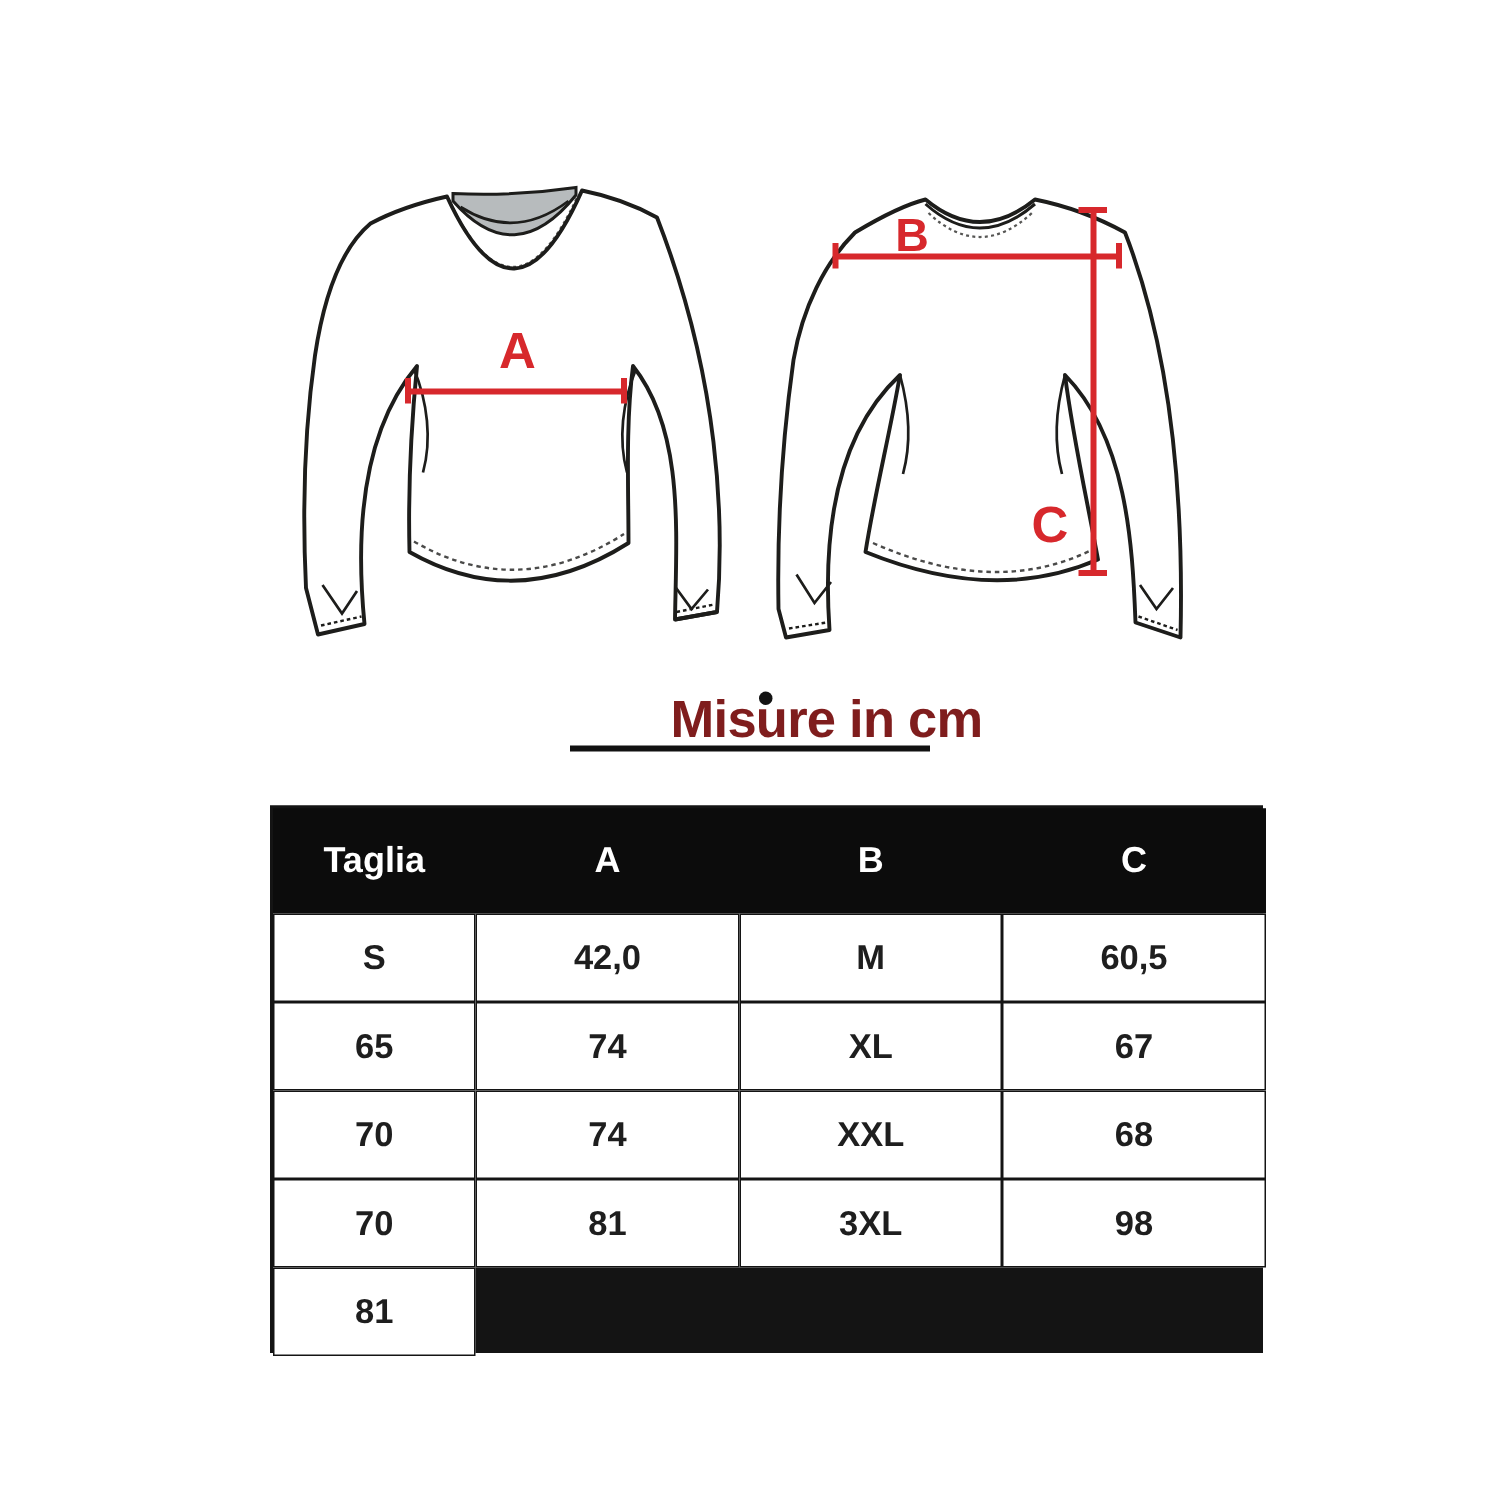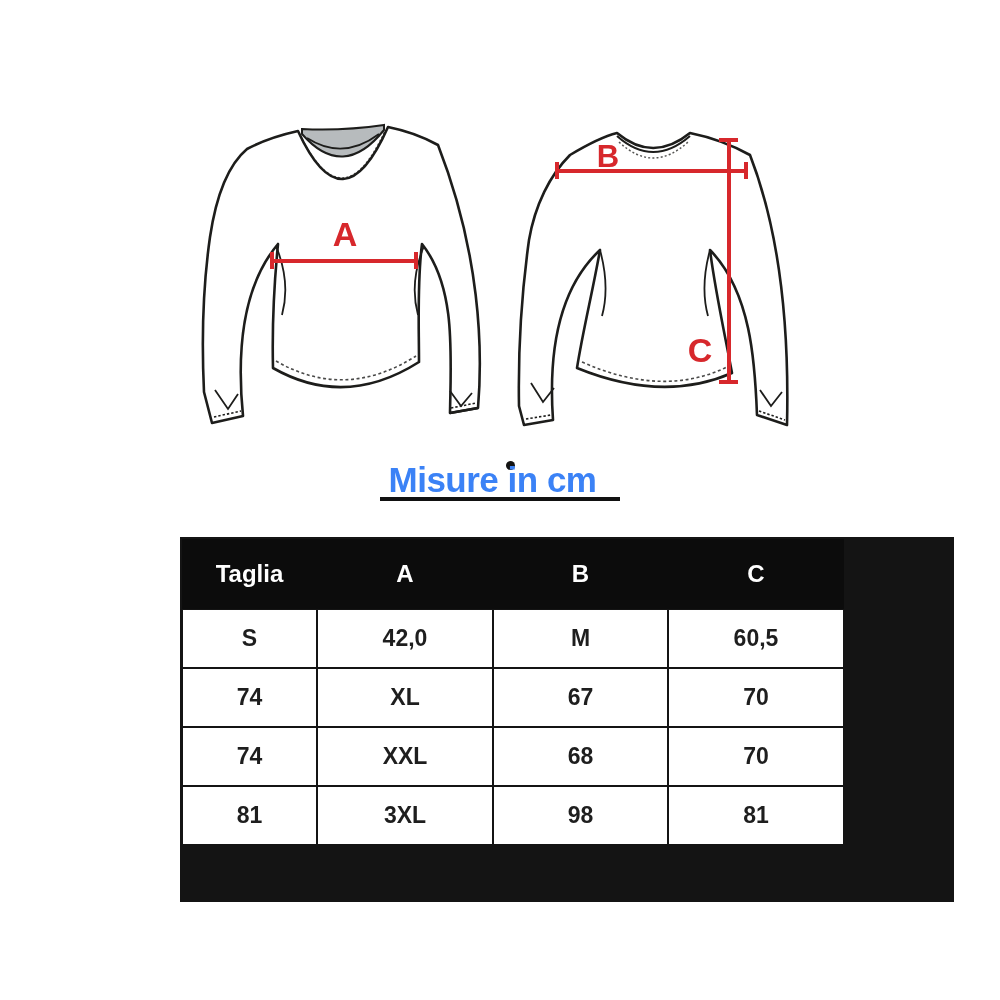--- a/index.html
+++ b/index.html
@@ -9,27 +9,27 @@
   }
   .abs{position:absolute;}
   
   .m-line{position:absolute;background:#d7282c;}
   .m-label{
     position:absolute;color:#d7282c;font-weight:800;text-align:center;
     font-family:"Liberation Sans", sans-serif;line-height:1;
   }
   
   .title{
-    position:absolute;left:330px;top:460px;width:325px;text-align:center;
-    font-size:35px;font-weight:800;color:#3b82f6;letter-spacing:-0.5px;
+    position:absolute;left:330px;top:460px;width:325px;text-align:right;
+    font-size:35px;font-weight:800;color:#7f1d1d;letter-spacing:-0.5px;
   }
   .title-underline{position:absolute;left:380px;top:497px;width:240px;height:4px;background:#111;}
   
   .size-table{
-    position:absolute;left:180px;top:537px;width:774px;height:365px;
+    position:absolute;left:180px;top:537px;width:662px;height:365px;
     display:grid;grid-template-columns:135px 176px 175px 176px;
     grid-template-rows:70px repeat(5,59px);
     border:2px solid #141414;box-sizing:border-box;background:#141414;
   }
   .size-table .cell{
     display:flex;align-items:center;justify-content:center;
     background:#ffffff;border:1px solid #141414;box-sizing:border-box;
     font-size:23px;font-weight:700;color:#1e1e1e;
   }
   .size-table .hcell{
@@ -131,20 +131,21 @@
     <div class="cell hcell">Taglia</div>
     <div class="cell hcell">A</div>
     <div class="cell hcell">B</div>
     <div class="cell hcell">C</div>
 
     <div class="cell">S</div>
     <div class="cell">42,0</div>
 
     <div class="cell">M</div>
     <div class="cell">60,5</div>
+    <div class="cell">65</div>
     <div class="cell">74</div>
 
     <div class="cell">XL</div>
     <div class="cell">67</div>
     <div class="cell">70</div>
     <div class="cell">74</div>
 
     <div class="cell">XXL</div>
     <div class="cell">68</div>
     <div class="cell">70</div>

